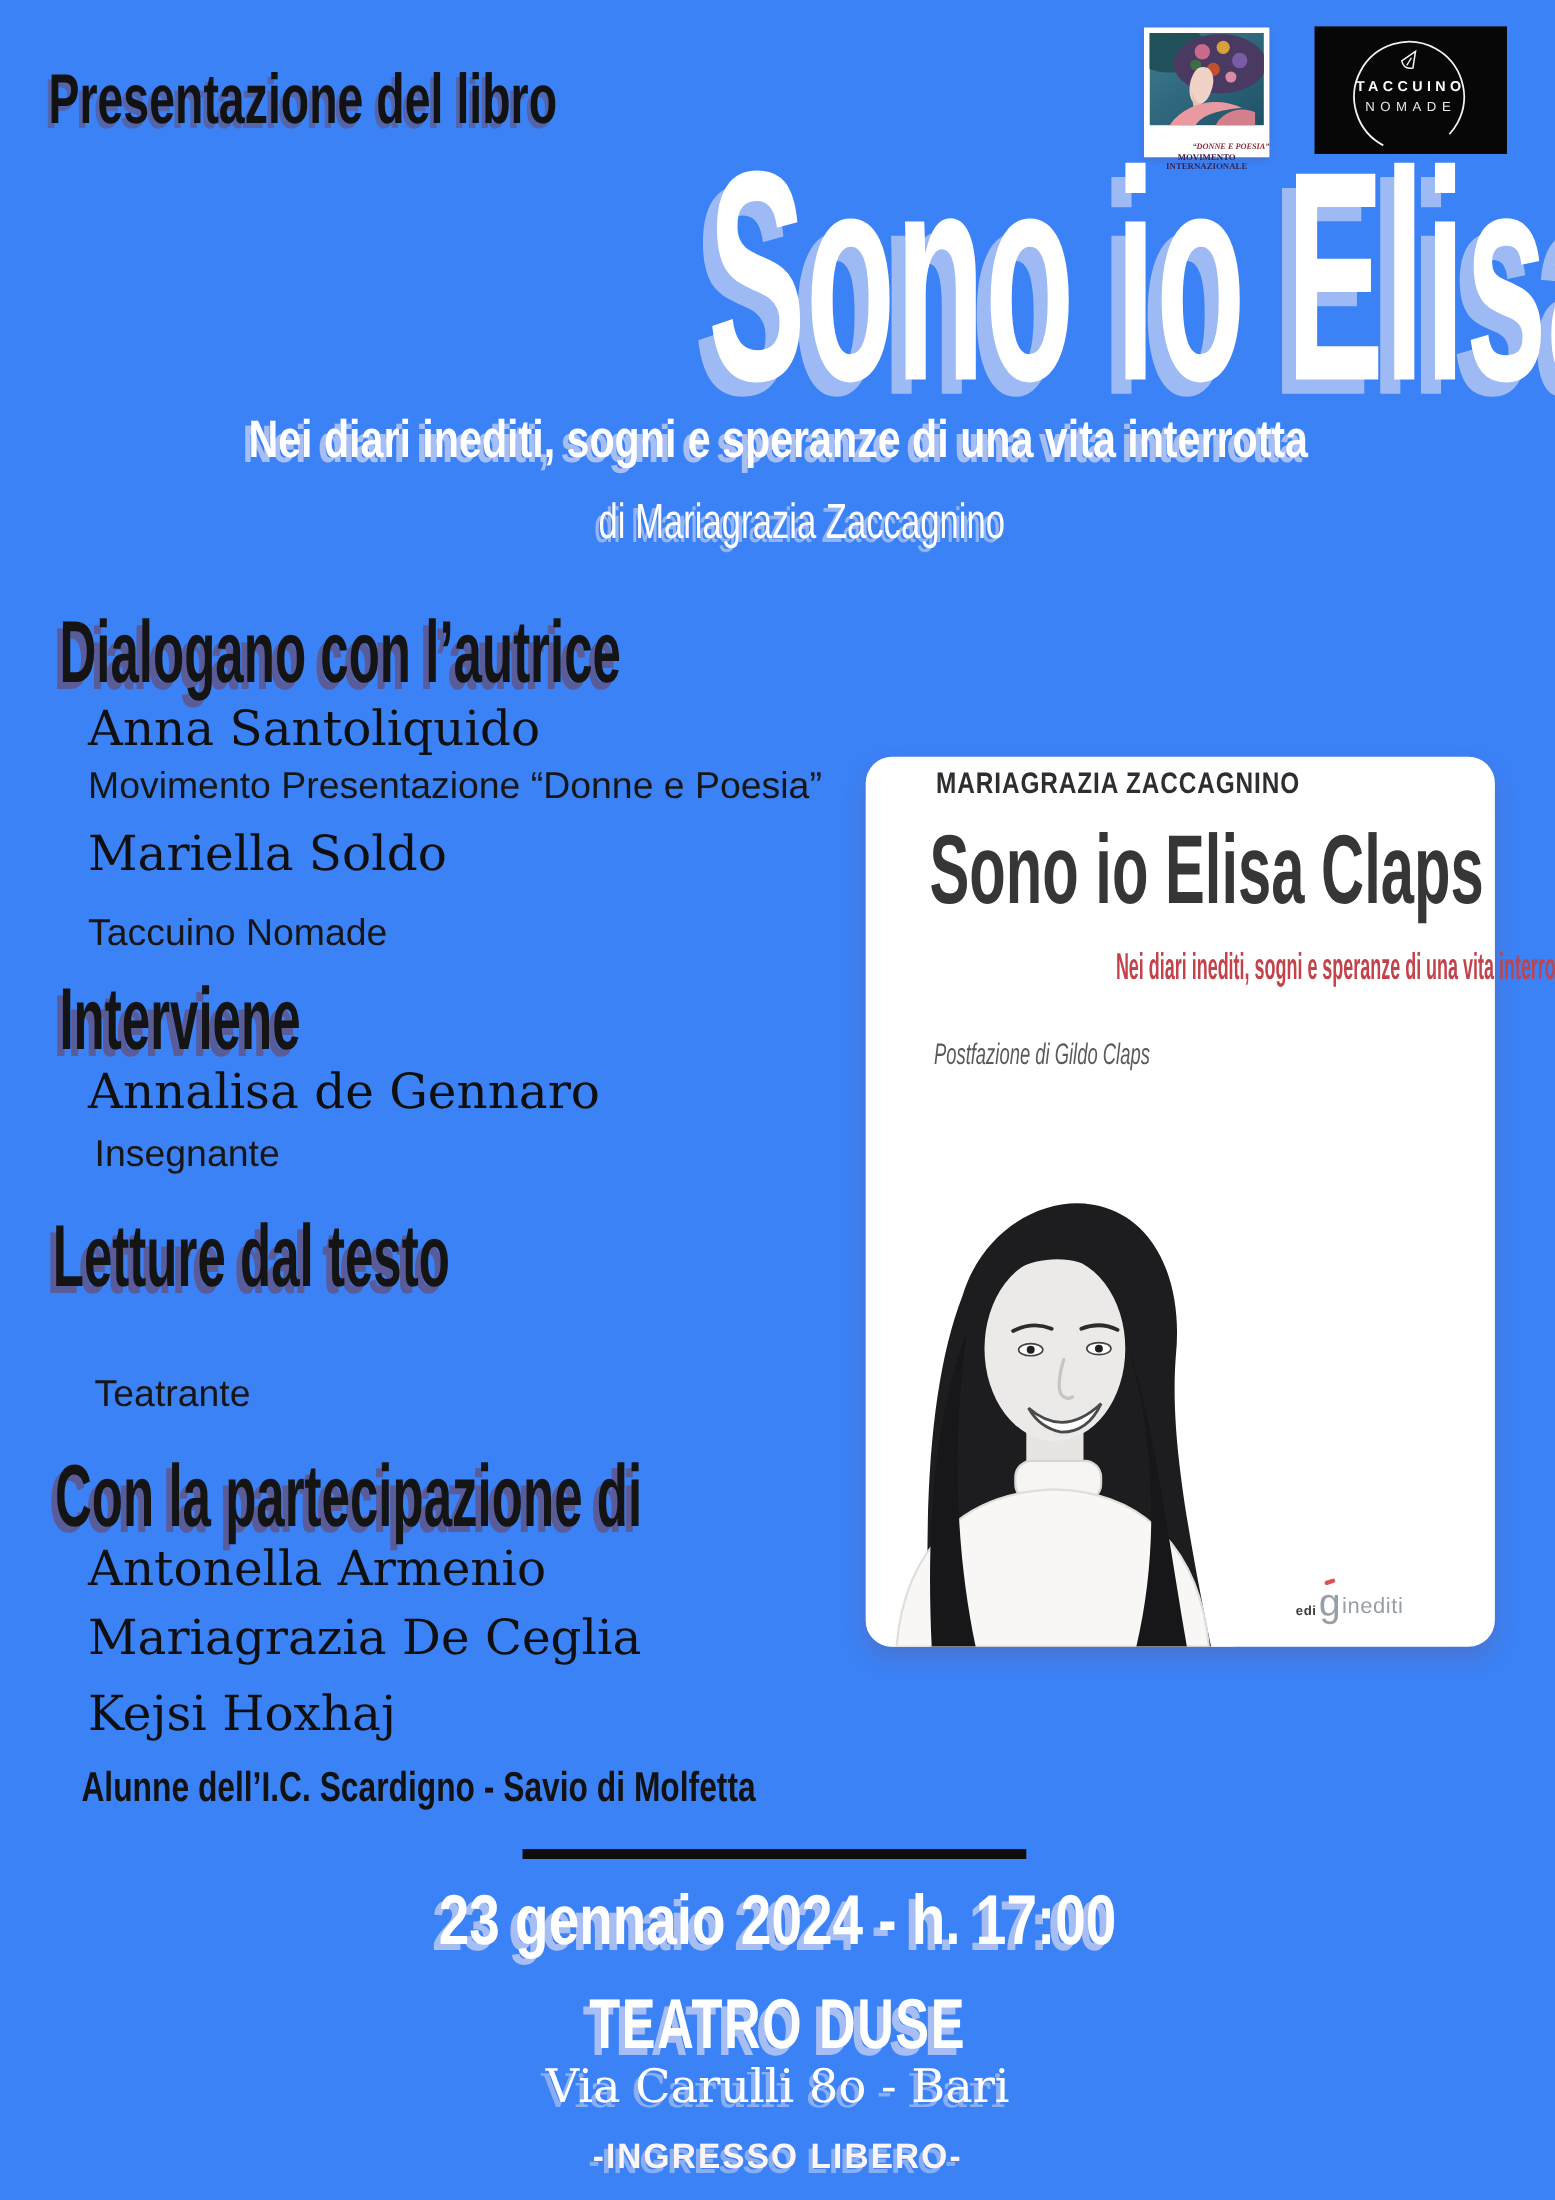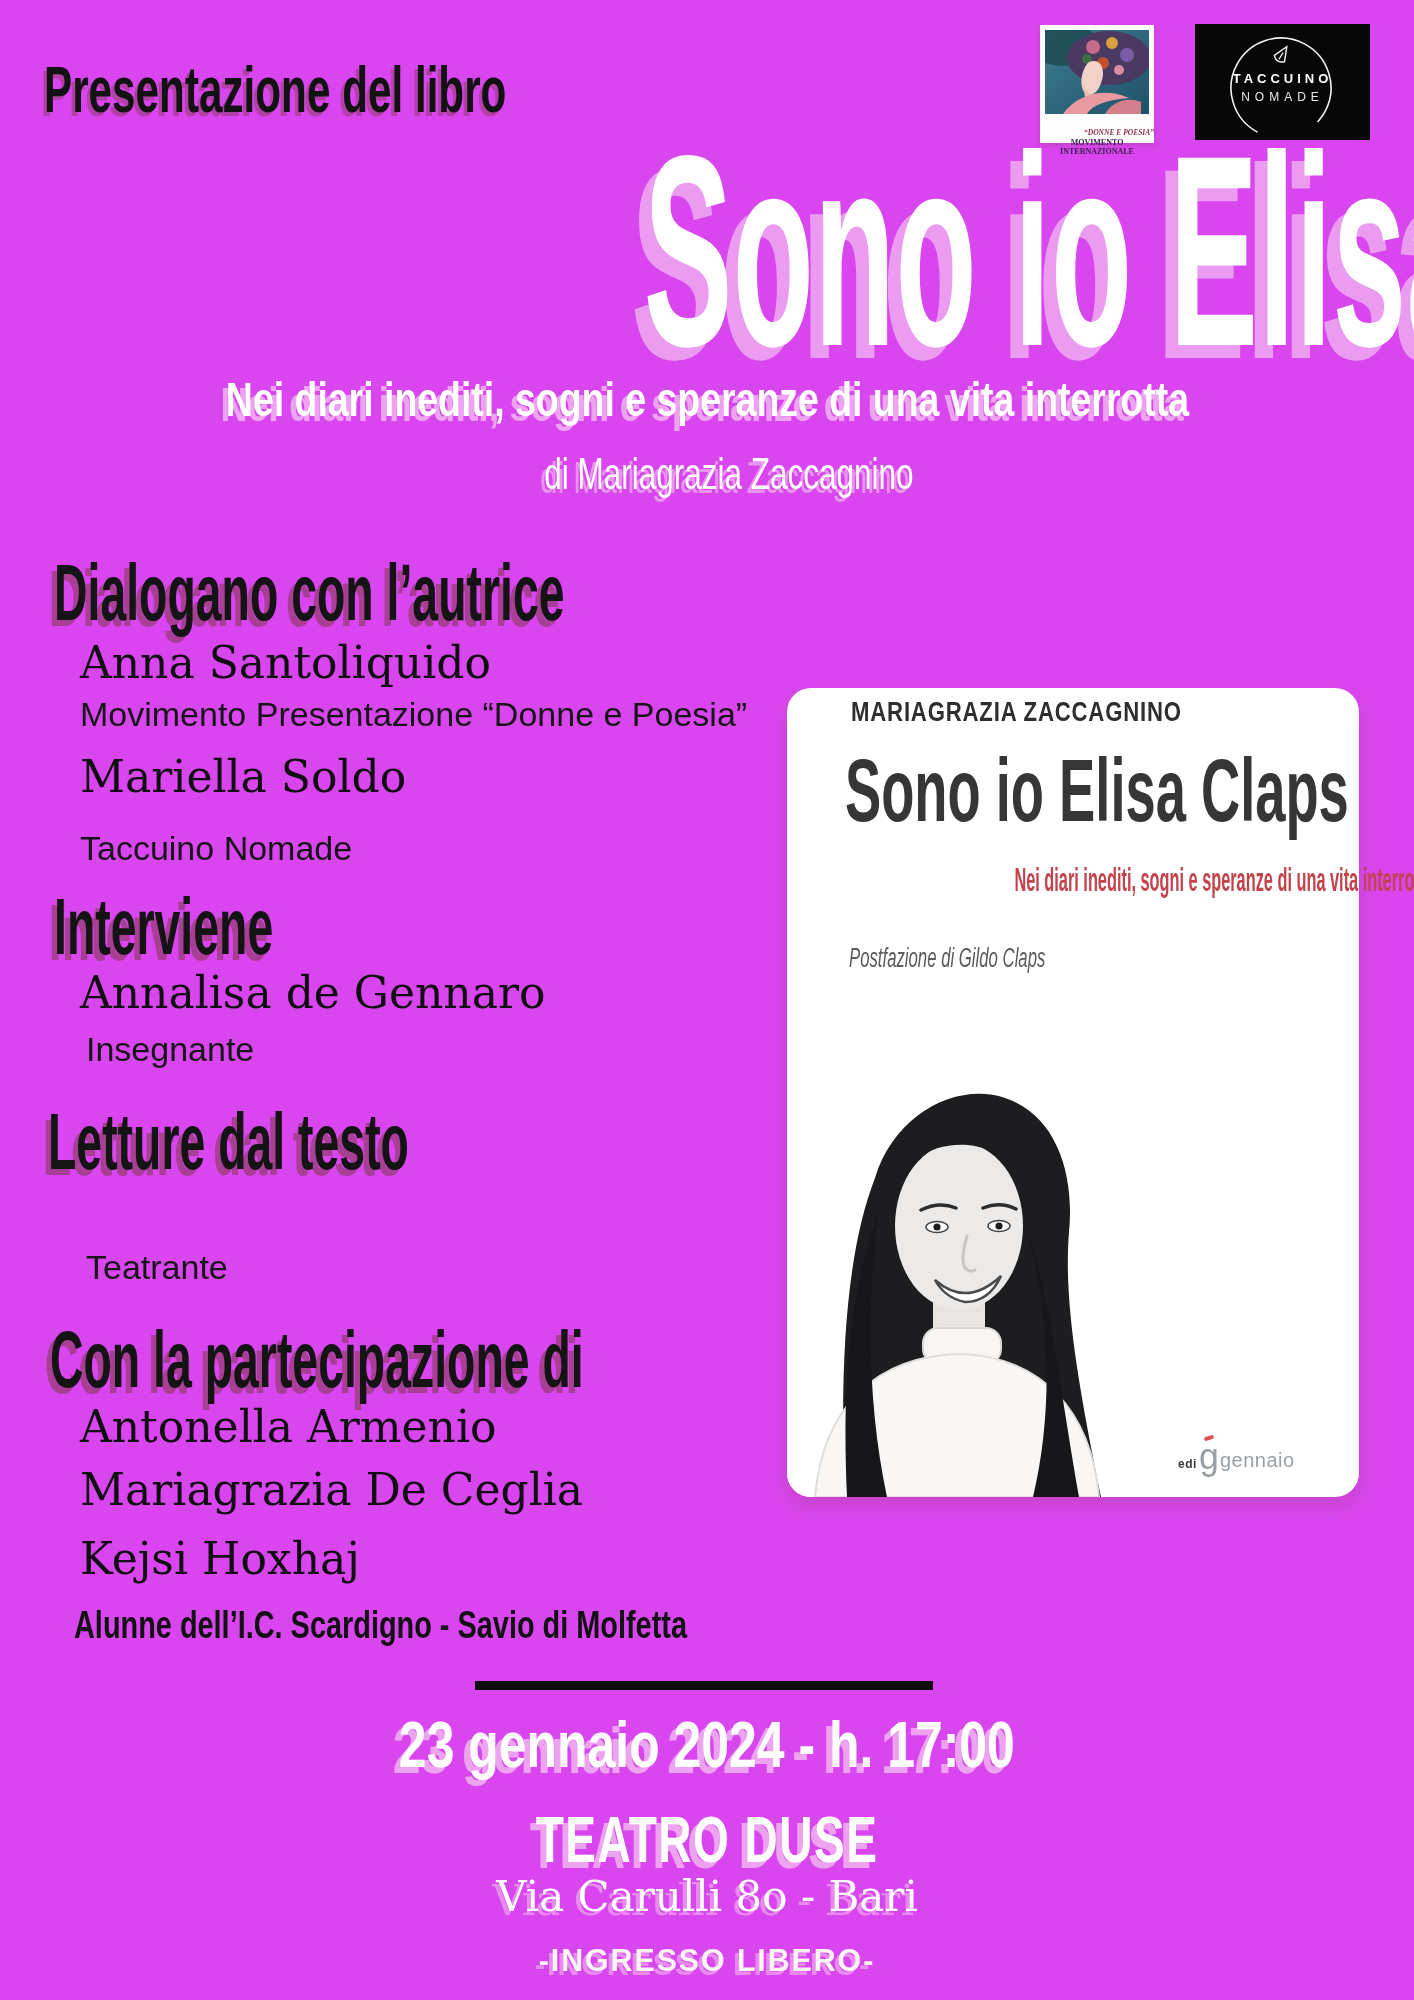--- a/index.html
+++ b/index.html
@@ -1,18 +1,18 @@
 <!DOCTYPE html>
 <html><head>
 <meta charset="utf-8">
 <style>
   html,body{margin:0;padding:0;background:#888;}
   .poster{
     position:relative;width:1414px;height:2000px;overflow:hidden;
-    background:#d946ef;
+    background:#3b82f6;
     font-family:"Liberation Sans",sans-serif;
     -webkit-font-smoothing:antialiased;
   }
   .line{position:absolute;line-height:1.05;white-space:nowrap;}
   .cond{display:inline-block;transform-origin:left top;}
   .center{left:0;right:0;text-align:center;}
   .center .cond{transform-origin:center top;}
 
   
   .kicker{top:57px;left:44px;font-size:64px;font-weight:600;color:#121212;}
@@ -223,21 +223,21 @@
 
         <path d="M60,437 C54,312 66,220 92,150 C78,252 82,352 100,437 Z" fill="#17171a"></path>
         <path d="M246,437 C268,344 262,242 238,162 C262,232 274,334 292,437 Z" fill="#17171a"></path>
       </svg>
     </div>
 
     <div class="c-publisher">
       <span class="edi">edi</span>
       <span class="gg">g</span>
       <span class="tick"></span>
-      <span class="rest">gennaio</span>
+      <span class="rest">inediti</span>
     </div>
   </div>
 
   <div class="divider"></div>
 
   <div class="line center f-datetime">
     <span class="cond">23 gennaio 2024 - h. 17:00</span>
   </div>
   <div class="line center f-venue">
     <span class="cond">TEATRO DUSE</span>

